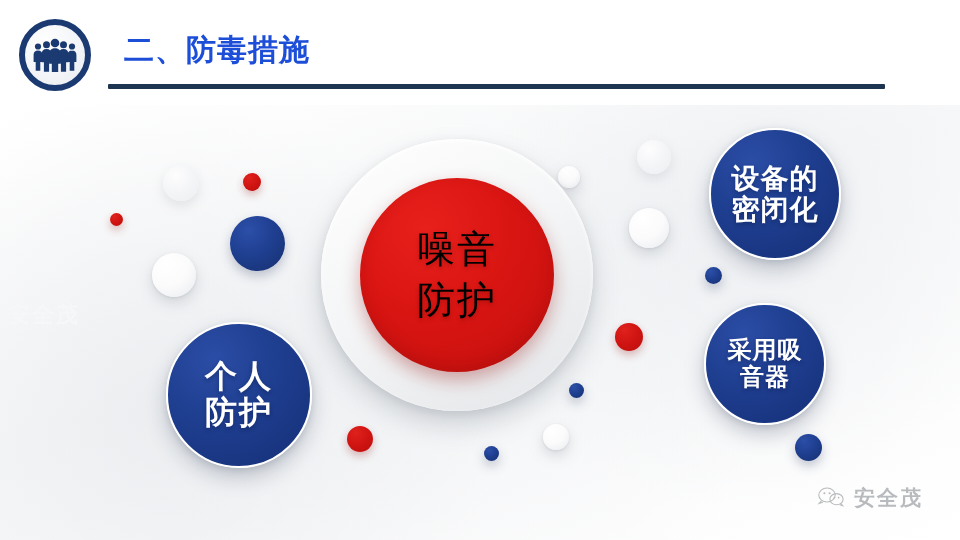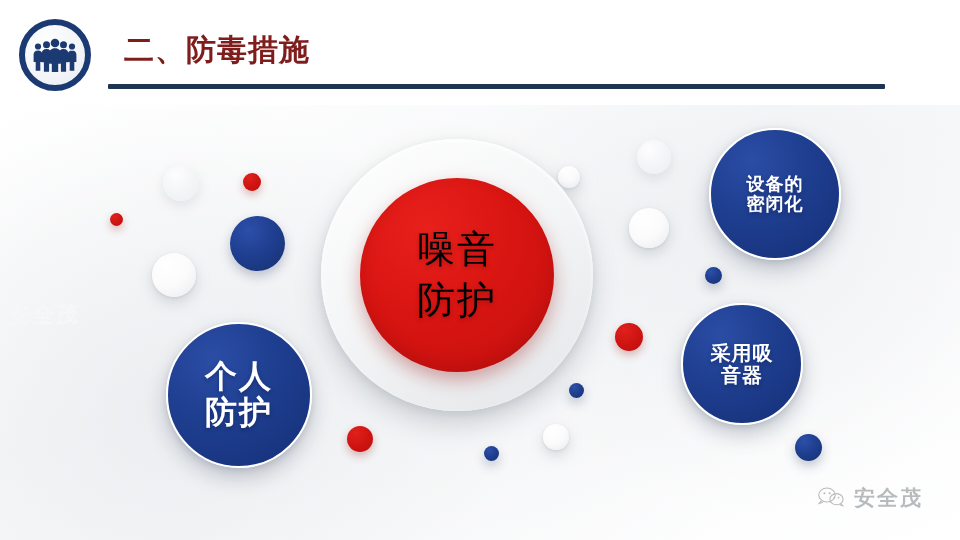--- a/index.html
+++ b/index.html
@@ -43,21 +43,21 @@
     align-items: center;
     justify-content: center;
   }
   .header-icon svg { display:block; }
 
   .header-title {
     position: absolute;
     left: 124px; top: 30px;
     font-size: 30px;
     font-weight: bold;
-    color: #7f1d1d;
+    color: #1d4ed8;
     letter-spacing: 1px;
     white-space: nowrap;
   }
   .header-rule {
     position: absolute;
     left: 108px; top: 84px;
     width: 777px; height: 5px;
     background: #1e3551;
     border-radius: 1px;
   }
@@ -112,28 +112,28 @@
     background: radial-gradient(circle at 32% 24%, #2b4da5 0%, #1f3f91 40%, #152f77 100%);
     border: 2px solid #ffffff;
     box-shadow:
       0 10px 20px rgba(90,100,120,0.32),
       0 2px 6px rgba(90,100,120,0.20);
     text-shadow: 0 2px 4px rgba(10,25,70,0.45);
   }
   #node-equipment {
     left: 709px; top: 128px;
     width: 132px; height: 132px;
-    font-size: 18px;
+    font-size: 28px;
     letter-spacing: 1px;
     align-items: center;
   }
   #node-absorber {
-    left: 681px; top: 303px;
+    left: 704px; top: 303px;
     width: 122px; height: 122px;
-    font-size: 20px;
+    font-size: 24px;
     letter-spacing: 1px;
   }
   #node-personal {
     left: 166px; top: 322px;
     width: 146px; height: 146px;
     font-size: 32px;
     letter-spacing: 2px;
   }
 
   

